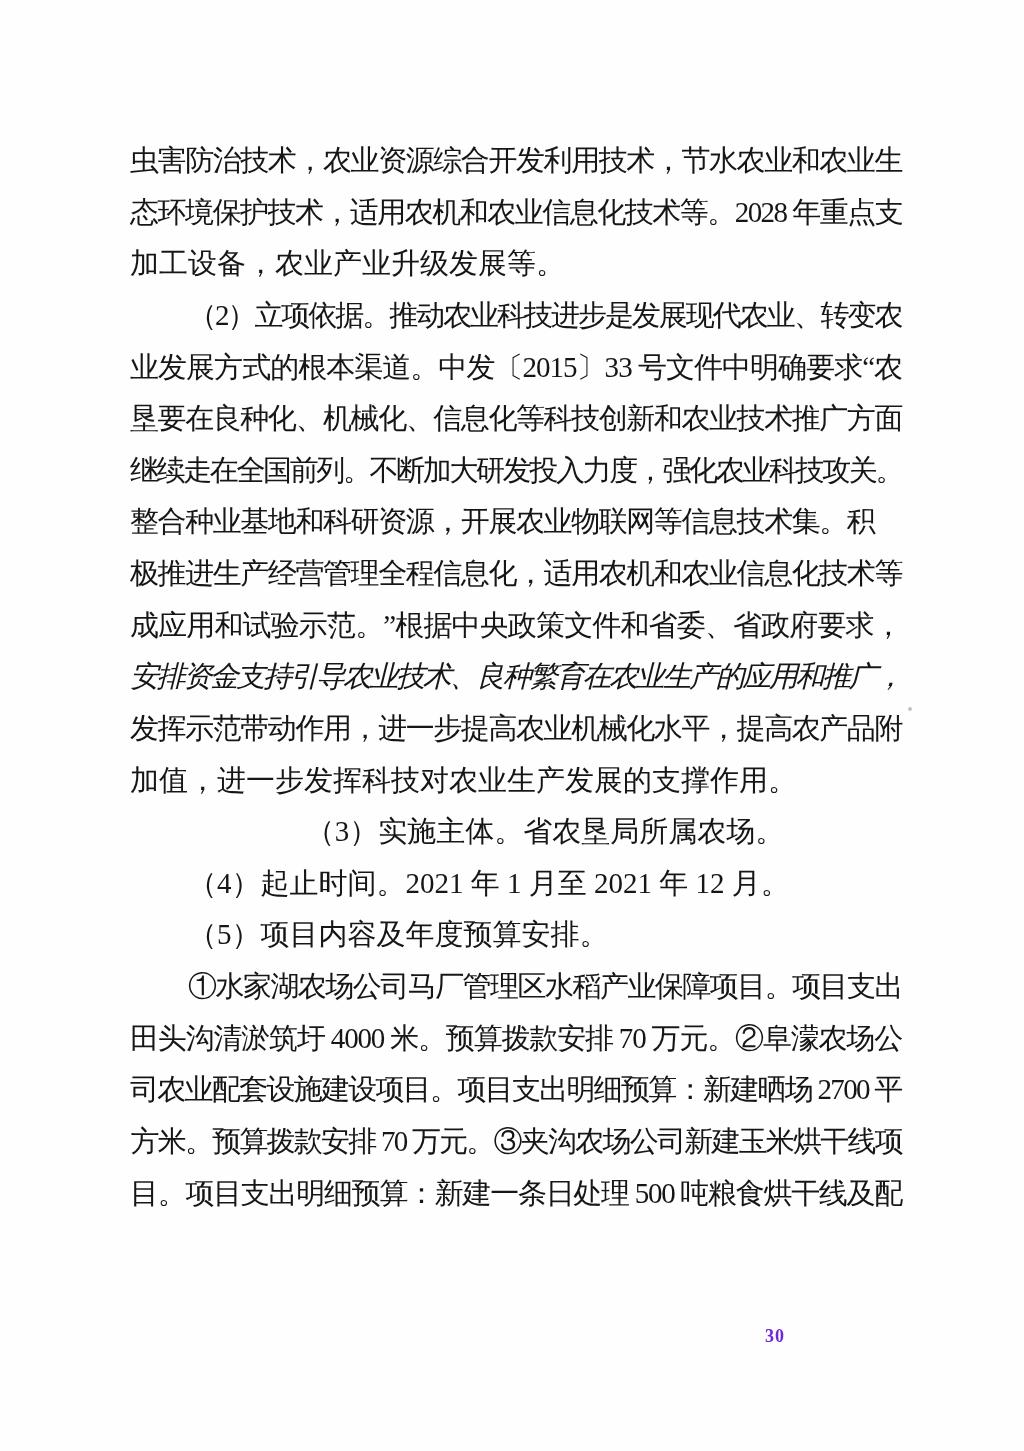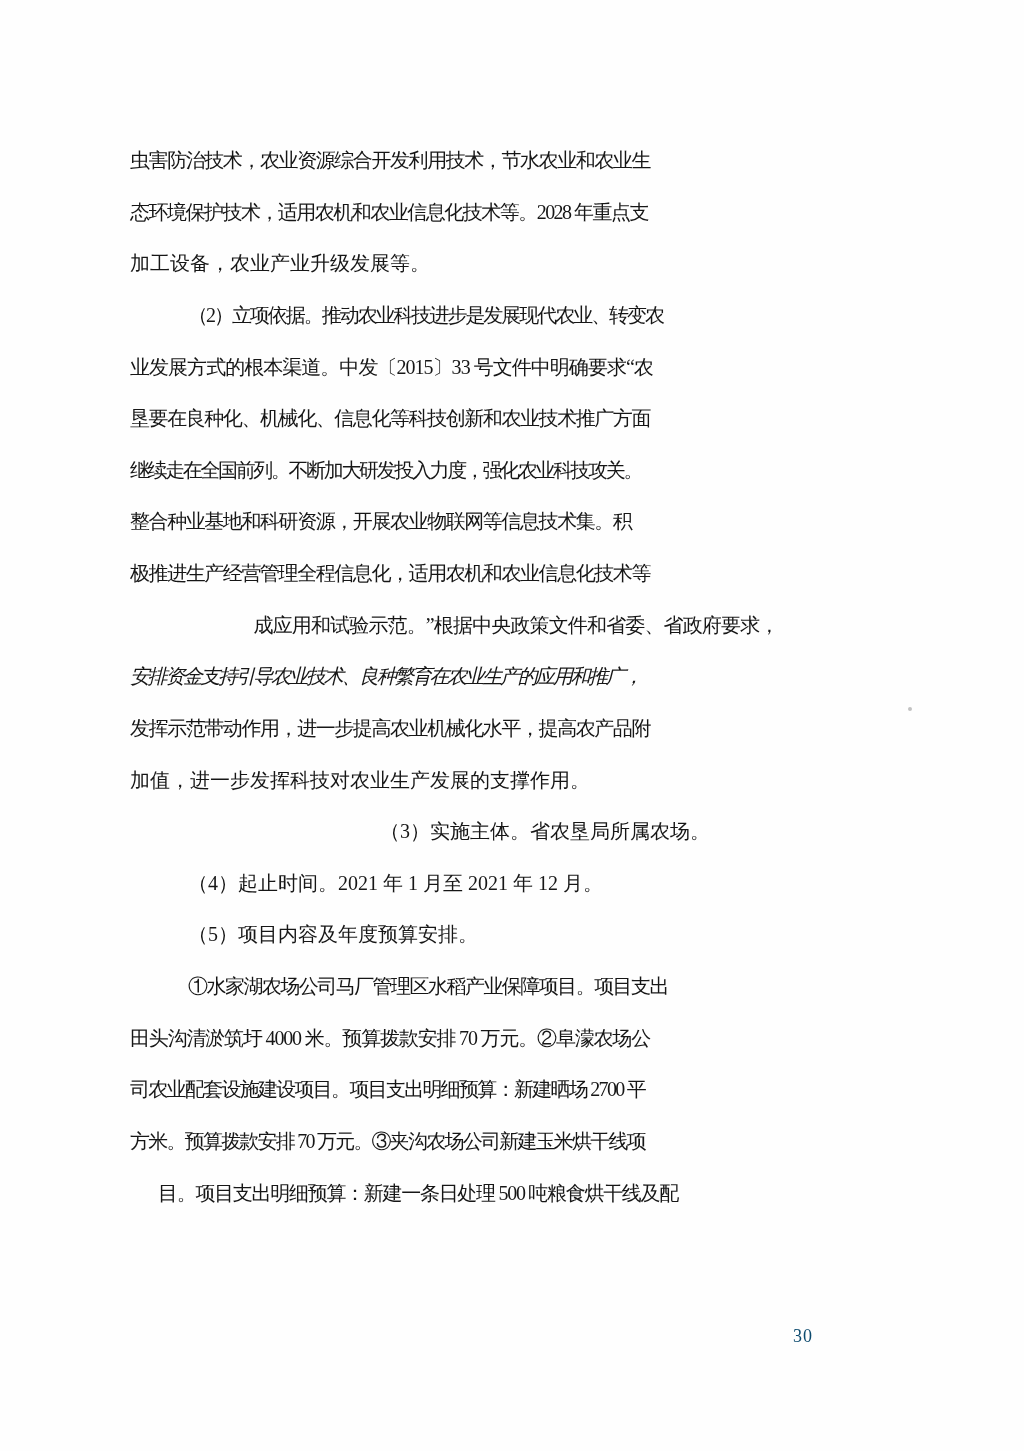--- a/index.html
+++ b/index.html
@@ -18,37 +18,36 @@
   }
   .textblock {
     position: absolute;
     left: 130px;
     top: 135px;
     width: 772px;
   }
   .line {
     height: 51.64px;
     line-height: 51.64px;
-    font-size: 20px;
+    font-size: 29px;
     white-space: nowrap;
     overflow: visible;
     text-align: left;
   }
   .line.indent {
     text-indent: 58px;
   }
   .page-number {
     position: absolute;
     left: 765px;
     top: 1326px;
     font-size: 18px;
-    font-weight: 400;
-    color: #0c4a6e;
+    font-weight: 700;
+    color: #6d28d9;
     letter-spacing: 1px;
-    margin-left: 28px;
   }
   .scan-speck {
     position: absolute;
     left: 908px;
     top: 707px;
     width: 4px;
     height: 4px;
     border-radius: 50%;
     background: #9a9a9a;
     opacity: 0.6;
@@ -61,29 +60,29 @@
   <div class="textblock">
     <div class="line j" style="letter-spacing: -1.42857px;">虫害防治技术，农业资源综合开发利用技术，节水农业和农业生</div>
     <div class="line j" style="letter-spacing: -1.51613px;">态环境保护技术，适用农机和农业信息化技术等。2028 年重点支</div>
     <div class="line" style="letter-spacing: 0px;">加工设备，农业产业升级发展等。</div>
     <div class="line j indent" style="letter-spacing: -2.03704px;">（2）立项依据。推动农业科技进步是发展现代农业、转变农</div>
     <div class="line j" style="letter-spacing: -0.96875px;">业发展方式的根本渠道。中发〔2015〕33 号文件中明确要求“农</div>
     <div class="line j" style="letter-spacing: -1.42857px;">垦要在良种化、机械化、信息化等科技创新和农业技术推广方面</div>
     <div class="line j" style="letter-spacing: -2.37931px;">继续走在全国前列。不断加大研发投入力度，强化农业科技攻关。</div>
     <div class="line j" style="letter-spacing: -1.42857px;">整合种业基地和科研资源，开展农业物联网等信息技术集。积</div>
     <div class="line j" style="letter-spacing: -1.42857px;">极推进生产经营管理全程信息化，适用农机和农业信息化技术等</div>
-    <div class="line j" style="letter-spacing: -0.857143px; text-align: center;">成应用和试验示范。”根据中央政策文件和省委、省政府要求，</div>
+    <div class="line j" style="letter-spacing: -0.857143px;">成应用和试验示范。”根据中央政策文件和省委、省政府要求，</div>
     <div class="line j" style="letter-spacing: -2.37931px; font-style: italic;">安排资金支持引导农业技术、良种繁育在农业生产的应用和推广，</div>
     <div class="line j" style="letter-spacing: -1.42857px;">发挥示范带动作用，进一步提高农业机械化水平，提高农产品附</div>
     <div class="line" style="letter-spacing: 0px;">加值，进一步发挥科技对农业生产发展的支撑作用。</div>
     <div class="line indent" style="letter-spacing: 0px; text-align: center;">（3）实施主体。省农垦局所属农场。</div>
     <div class="line indent" style="letter-spacing: 0px;">（4）起止时间。2021 年 1 月至 2021 年 12 月。</div>
     <div class="line indent" style="letter-spacing: 0px;">（5）项目内容及年度预算安排。</div>
     <div class="line j indent" style="letter-spacing: -1.53846px;">①水家湖农场公司马厂管理区水稻产业保障项目。项目支出</div>
     <div class="line j" style="letter-spacing: -1.17647px;">田头沟清淤筑圩 4000 米。预算拨款安排 70 万元。②阜濛农场公</div>
     <div class="line j" style="letter-spacing: -1.71875px;">司农业配套设施建设项目。项目支出明细预算：新建晒场 2700 平</div>
-    <div class="line j" style="letter-spacing: -1.77419px;">方米。预算拨款安排 70 万元。③夹沟农场公司新建玉米烘干线项</div>
-    <div class="line j" style="letter-spacing: -1.29032px; margin-left: 28px;">目。项目支出明细预算：新建一条日处理 500 吨粮食烘干线及配</div>
+    <div class="line j" style="letter-spacing: -1.77419px; text-align: right;">方米。预算拨款安排 70 万元。③夹沟农场公司新建玉米烘干线项</div>
+    <div class="line j" style="letter-spacing: -1.29032px;">目。项目支出明细预算：新建一条日处理 500 吨粮食烘干线及配</div>
   </div>
 
   <div class="page-number">30</div>
   <div class="scan-speck"></div>
 </div>
 
 </body></html>

